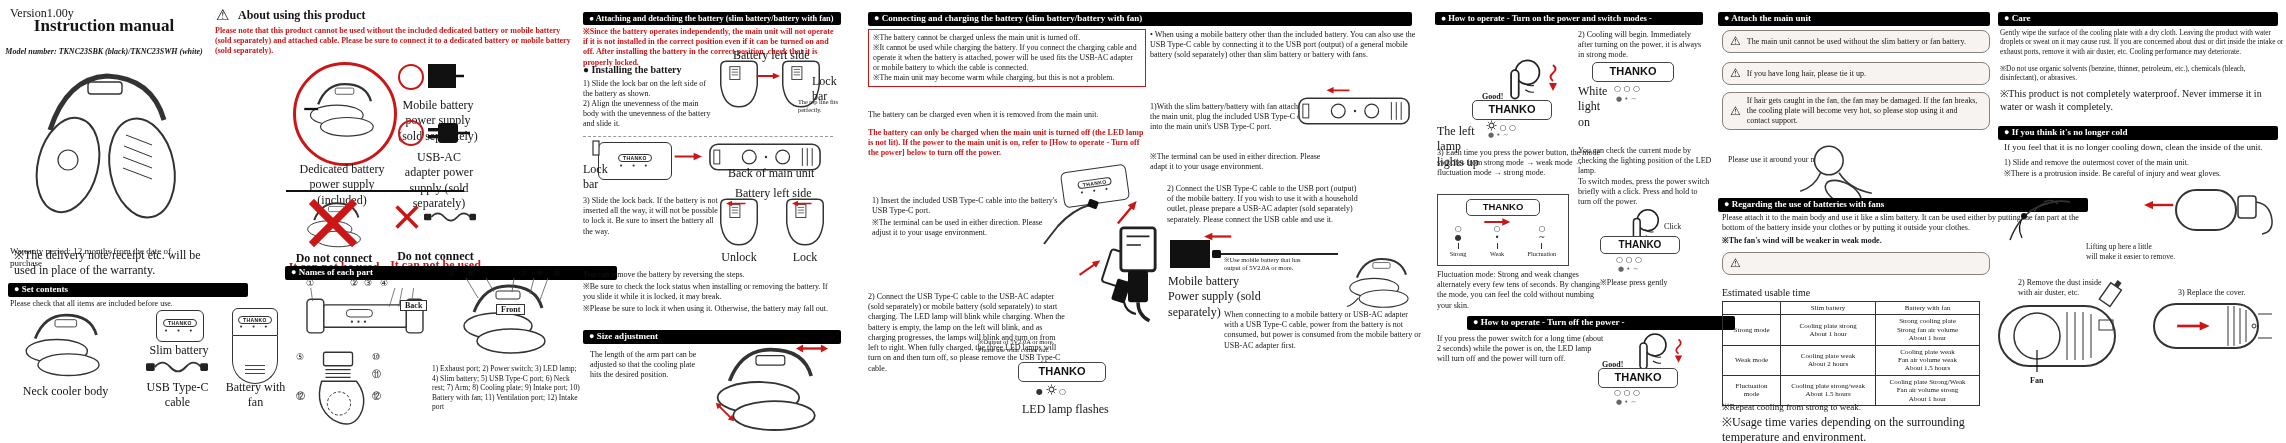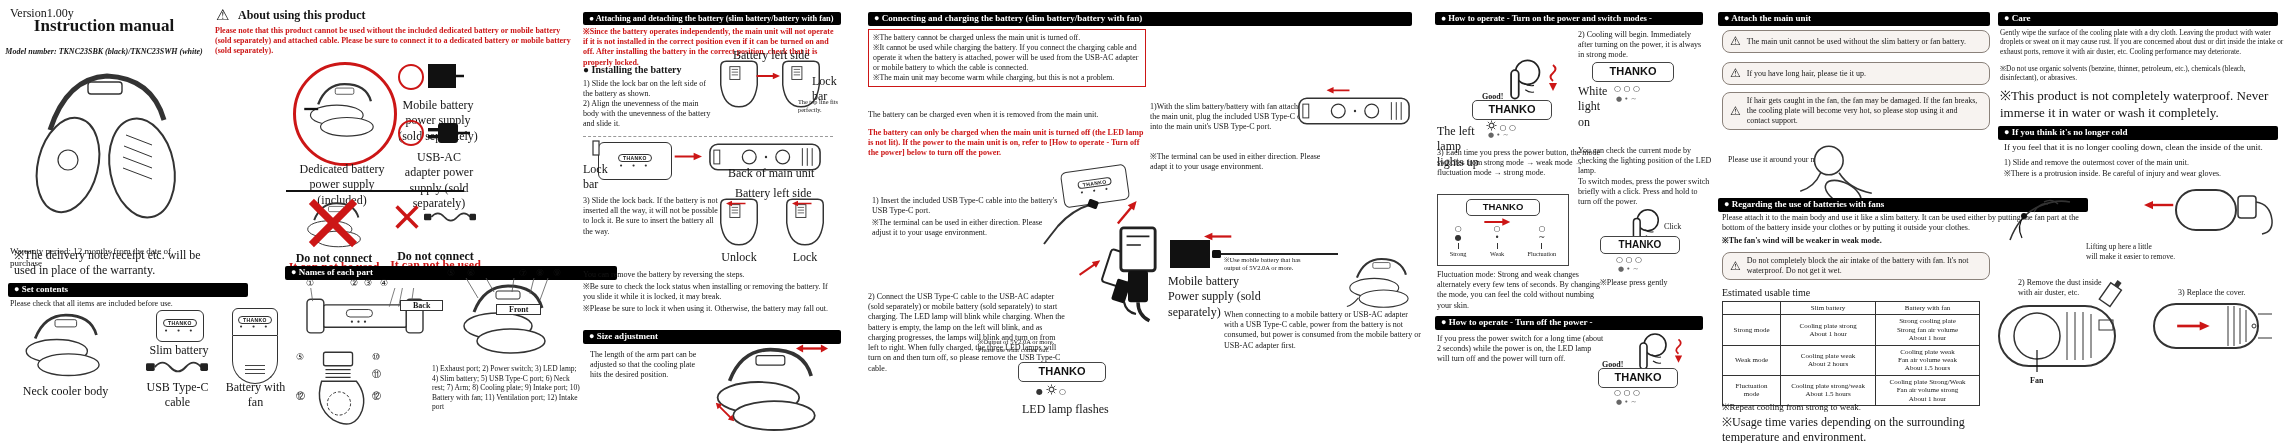--- a/index.html
+++ b/index.html
@@ -23,21 +23,21 @@
         display:flex;flex-direction:column;align-items:center;justify-content:center;gap:1px;}
   .fb-bot{border:1.5px solid #333;border-top:none;border-radius:0 0 23px 23px;height:38px;background:#fff;
         display:flex;flex-direction:column;align-items:center;justify-content:flex-end;padding-bottom:9px;gap:3px;}
   .fb-bot i{display:block;width:20px;border-top:1px solid #444;}
   .ring{position:absolute;border:3px solid #cc1616;border-radius:50%;}
   .divline{position:absolute;border-top:2px solid #111;}
   .dash{position:absolute;border-top:1px dashed #999;}
   .warnbox{position:absolute;border:1px solid #8a817a;border-radius:8px;background:#f7f3f0;
         display:flex;align-items:center;gap:6px;padding:3px 7px;font-size:8px;line-height:1.25;}
   .wtri{font-family:"DejaVu Sans",sans-serif;font-size:12px;color:#111;flex:0 0 auto;}
-  .tag{position:absolute;border:1px solid #333;background:#fff;font-size:8px;font-weight:bold;padding:0 12px;}
+  .tag{position:absolute;border:1px solid #333;background:#fff;font-size:8px;font-weight:bold;padding:0 4px;}
   .num{position:absolute;font-family:"DejaVu Sans",sans-serif;font-size:9px;color:#111;}
   .modebox{position:absolute;border:1px solid #444;background:#fff;}
   .mcols{display:flex;justify-content:space-around;margin-top:2px;}
   .mc{display:flex;flex-direction:column;align-items:center;}
   .mc .g{font-family:"DejaVu Sans",sans-serif;font-size:8px;color:#333;line-height:1.15;}
   .mc .tick{width:0;height:6px;border-left:1px solid #333;margin:1px 0;}
   .mc .lbl{font-size:6.3px;}
   .utable{position:absolute;border-collapse:collapse;font-size:7px;text-align:center;line-height:1.2;}
   .utable td,.utable th{border:1px solid #333;padding:2px 3px;font-weight:normal;}
   svg{overflow:visible;}
@@ -295,21 +295,21 @@
 <svg class="t" style="left:796px;top:344px" width="32" height="9" viewBox="0 0 36 10">
       <use href="#darr"></use>
     </svg>
 <svg class="t" style="left:712px;top:408px;transform:rotate(45deg)" width="26" height="8" viewBox="0 0 36 10">
       <use href="#darr"></use>
     </svg>
 
 <div class="bar" style="left:868px;top:12px;width:532px">● Connecting and charging the battery (slim battery/battery with fan)</div>
 <div class="t" style="left:868px;top:29px;width:268px;border:1.5px solid #cc1616;padding:3px 4px;font-size:7.8px">
   <div>※The battery cannot be charged unless the main unit is turned off.</div>
-  <div>※It cannot be used while charging the battery. If you connect the charging cable and operate it when the battery is attached, power will be used from the USB-AC adapter or mobile battery to which the cable is connected.</div>
+  <div>※It cannot be used while charging the battery. If you connect the charging cable and operate it when the battery is attached, power will be used fits the USB-AC adapter or mobile battery to which the cable is connected.</div>
   <div>※The main unit may become warm while charging, but this is not a problem.</div>
 </div>
 <div class="t s8" style="left:868px;top:110px;width:268px">The battery can be charged even when it is removed from the main unit.</div>
 <div class="t red b s8" style="left:868px;top:128px;width:282px">The battery can only be charged when the main unit is turned off (the LED lamp is not lit). If the power to the main unit is on, refer to [How to operate - Turn off the power] below to turn off the power.</div>
 <div class="t s8" style="left:872px;top:196px;width:186px">1) Insert the included USB Type-C cable into the battery's USB Type-C port.</div>
 <div class="t s8" style="left:872px;top:218px;width:190px">※The terminal can be used in either direction. Please adjust it to your usage environment.</div>
 <div class="slimbatt" style="left:1062px;top:168px;width:64px;height:34px;transform:rotate(-8deg)">
   <span class="bp">THANKO</span>
   <span class="dots">• • •</span>
 </div>
@@ -329,35 +329,37 @@
 <div class="pill" style="left:1018px;top:362px;width:86px;height:18px;font-size:11px;line-height:17px">THANKO</div>
 <div class="lr" style="left:1036px;top:384px;font-size:8px">
   <span>●</span>
   <svg width="11" height="11" viewBox="0 0 12 12" style="vertical-align:-1px">
         <use href="#blink"></use>
       </svg>
   <span>○</span>
 </div>
 <div class="t s7" style="left:1022px;top:402px;width:90px">LED lamp flashes</div>
 
+<div class="t s8" style="left:1150px;top:30px;width:266px">• When using a mobile battery other than the included battery. You can also use the USB Type-C cable by connecting it to the USB port (output) of a general mobile battery (sold separately) other than slim battery or battery with fans.</div>
 <div class="t s8" style="left:1150px;top:102px;width:170px">1)With the slim battery/battery with fan attached to the main unit, plug the included USB Type-C cable into the main unit's USB Type-C port.</div>
 <div class="t s8" style="left:1150px;top:152px;width:172px">※The terminal can be used in either direction. Please adapt it to your usage environment.</div>
 <svg class="t" style="left:1295px;top:92px" width="118" height="38" viewBox="0 0 120 38">
       <use href="#mainback"></use>
       <use href="#arr" x="4" y="-6" width="24" height="8" transform="scale(-1,1) translate(-60,0)"></use>
     </svg>
 <svg class="t" style="left:1098px;top:225px" width="80" height="100" viewBox="0 0 40 70">
   <rect x="8" y="2" width="24" height="30" rx="2" fill="#fff" stroke="#222" stroke-width="2"></rect>
   <path d="M12 8 h16 M12 14 h10" stroke="#222" stroke-width="1.2"></path>
   <rect x="13" y="32" width="14" height="22" rx="2" fill="#111"></rect>
   <path d="M20 54 q0 9 8 13" fill="none" stroke="#222" stroke-width="2.4"></path>
 </svg>
 <svg class="t" style="left:1112px;top:208px;transform:rotate(-50deg)" width="30" height="9" viewBox="0 0 40 12">
       <use href="#arr"></use>
     </svg>
+<div class="t s8" style="left:1167px;top:184px;width:192px">2) Connect the USB Type-C cable to the USB port (output) of the mobile battery. If you wish to use it with a household outlet, please prepare a USB-AC adapter (sold separately) separately. Please connect the USB cable and use it.</div>
 <svg class="t" style="left:1168px;top:236px" width="170" height="36" viewBox="0 0 170 36">
   <rect x="2" y="4" width="40" height="28" fill="#111"></rect>
   <rect x="44" y="14" width="9" height="8" rx="1.5" fill="#111"></rect>
   <path d="M53 18 h117" stroke="#222" stroke-width="2.2"></path>
   <use href="#arr" x="36" y="-4" width="28" height="9" transform="scale(-1,1) translate(-100,0)"></use>
 </svg>
 <div class="t pre" style="left:1224px;top:256px;width:120px;font-size:6.5px">※Use mobile battery that has
 output of 5V2.0A or more.</div>
 <div class="t pre s7" style="left:1168px;top:274px;width:110px">Mobile battery
 Power supply (sold separately)</div>
@@ -406,21 +408,21 @@
         </div>
     <div class="mc">
           <span class="g">○</span>
           <span class="g">~</span>
           <span class="tick"></span>
           <span class="lbl">Fluctuation</span>
         </div>
   </div>
 </div>
 <div class="t s8" style="left:1437px;top:270px;width:168px">Fluctuation mode: Strong and weak changes alternately every few tens of seconds. By changing the mode, you can feel the cold without numbing your skin.</div>
-<div class="bar" style="left:1435px;top:316px;width:256px">● How to operate - Turn off the power -</div>
+<div class="bar" style="left:1467px;top:316px;width:256px">● How to operate - Turn off the power -</div>
 <div class="t s8" style="left:1437px;top:334px;width:168px">If you press the power switch for a long time (about 2 seconds) while the power is on, the LED lamp will turn off and the power will turn off.</div>
 <svg class="t" style="left:1628px;top:330px" width="44" height="44" viewBox="0 0 44 44">
       <use href="#hand"></use>
     </svg>
 <svg class="t" style="left:1674px;top:338px" width="9" height="28" viewBox="0 0 10 30">
       <use href="#squig"></use>
     </svg>
 <div class="t s8 b" style="left:1602px;top:360px;width:34px">Good!</div>
 <div class="pill" style="left:1598px;top:368px;width:78px;height:18px;font-size:11px;line-height:17px">THANKO</div>
 <div class="lr" style="left:1614px;top:388px;font-size:8px">○ ○ ○</div>
@@ -461,21 +463,20 @@
   <circle cx="38" cy="22" r="14" fill="#fff" stroke="#333" stroke-width="1.5"></circle>
   <path d="M30 34 q-6 14 -20 18 M48 34 q10 16 32 20" fill="none" stroke="#333" stroke-width="1.5"></path>
   <ellipse cx="52" cy="54" rx="19" ry="10" transform="rotate(28 52 54)" fill="#fff" stroke="#333" stroke-width="1.5"></ellipse>
 </svg>
 
 <div class="bar" style="left:1718px;top:198px;width:358px">● Regarding the use of batteries with fans</div>
 <div class="t s8" style="left:1722px;top:213px;width:368px">Please attach it to the main body and use it like a slim battery. It can be used either by putting the fan part at the bottom of the battery inside your clothes or by putting it outside your clothes.</div>
 <div class="t s8 b" style="left:1722px;top:236px;width:220px">※The fan's wind will be weaker in weak mode.</div>
 <div class="warnbox" style="left:1722px;top:252px;width:252px">
   <span class="wtri">⚠</span>
-  <span>Do not completely block the air intake of the battery with fan. It's not waterproof. Do not get it wet.</span>
 </div>
 <div class="t s10" style="left:1722px;top:287px;width:160px">Estimated usable time</div>
 <table class="utable" style="left:1722px;top:301px;width:258px">
   <tbody>
         <tr>
     <th style="width:54px"></th>
     <th style="width:96px">Slim battery</th>
     <th style="width:106px">Battery with fan</th>
   </tr>
   <tr>
@@ -504,21 +505,21 @@
 About 1 hour</td>
   </tr>
 </tbody>
     </table>
 <div class="t s9" style="left:1722px;top:402px;width:220px">※Repeat cooling from strong to weak.</div>
 <div class="t s7" style="left:1722px;top:415px;width:260px">※Usage time varies depending on the surrounding temperature and environment.</div>
 
 <div class="bar" style="left:1998px;top:12px;width:268px">● Care</div>
 <div class="t" style="left:2000px;top:28px;width:284px;font-size:7.3px">Gently wipe the surface of the cooling plate with a dry cloth. Leaving the product with water droplets or sweat on it may cause rust. If you are concerned about dust or dirt inside the intake or exhaust ports, remove it with air duster, etc. Cooling performance may deteriorate.</div>
 <div class="t" style="left:2000px;top:64px;width:284px;font-size:7.3px">※Do not use organic solvents (benzine, thinner, petroleum, etc.), chemicals (bleach, disinfectant), or abrasives.</div>
-<div class="t" style="left:2000px;top:88px;width:284px;font-size:13px">※This product is not completely waterproof. Never immerse it in water or wash it completely.</div>
+<div class="t" style="left:2000px;top:88px;width:284px;font-size:10px">※This product is not completely waterproof. Never immerse it in water or wash it completely.</div>
 <div class="bar" style="left:1998px;top:126px;width:268px">● If you think it's no longer cold</div>
 <div class="t s9" style="left:2004px;top:142px;width:280px">If you feel that it is no longer cooling down, clean the inside of the unit.</div>
 <div class="t s8" style="left:2004px;top:158px;width:280px">1) Slide and remove the outermost cover of the main unit.</div>
 <div class="t s8" style="left:2004px;top:169px;width:280px">※There is a protrusion inside. Be careful of injury and wear gloves.</div>
 <svg class="t" style="left:2000px;top:182px" width="86" height="60" viewBox="0 0 86 60">
   <path d="M10 58 q10 -26 30 -34 q16 -7 30 -4" fill="none" stroke="#333" stroke-width="1.6"></path>
   <path d="M34 30 q6 -10 14 -8 M44 20 q8 -4 14 2" fill="none" stroke="#333" stroke-width="1.4"></path>
   <circle cx="24" cy="34" r="3" fill="#111"></circle>
   <path d="M24 34 q-8 10 -2 22" fill="none" stroke="#111" stroke-width="1.2"></path>
 </svg>

